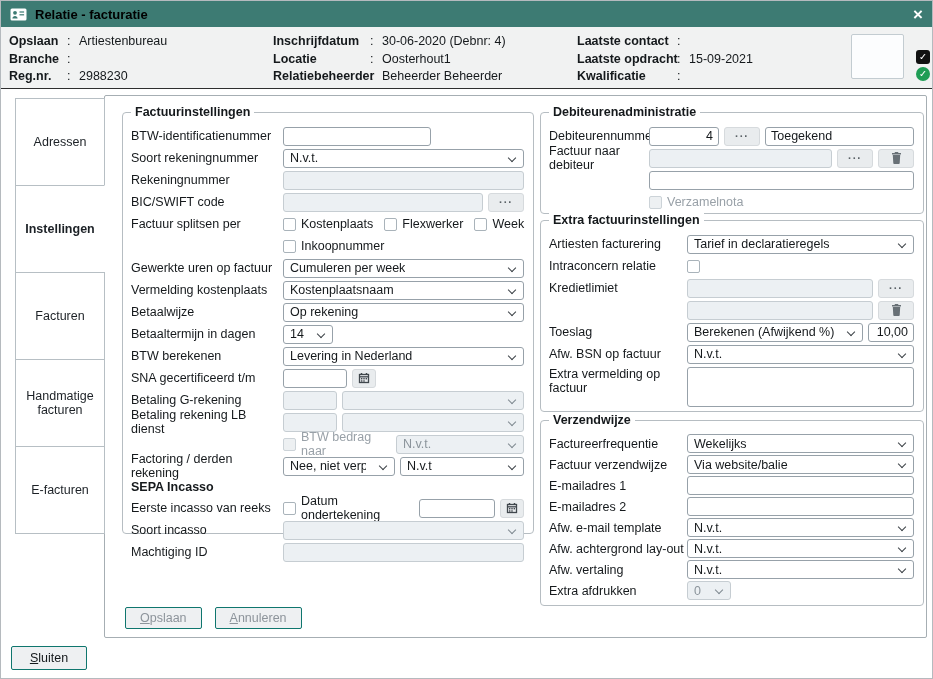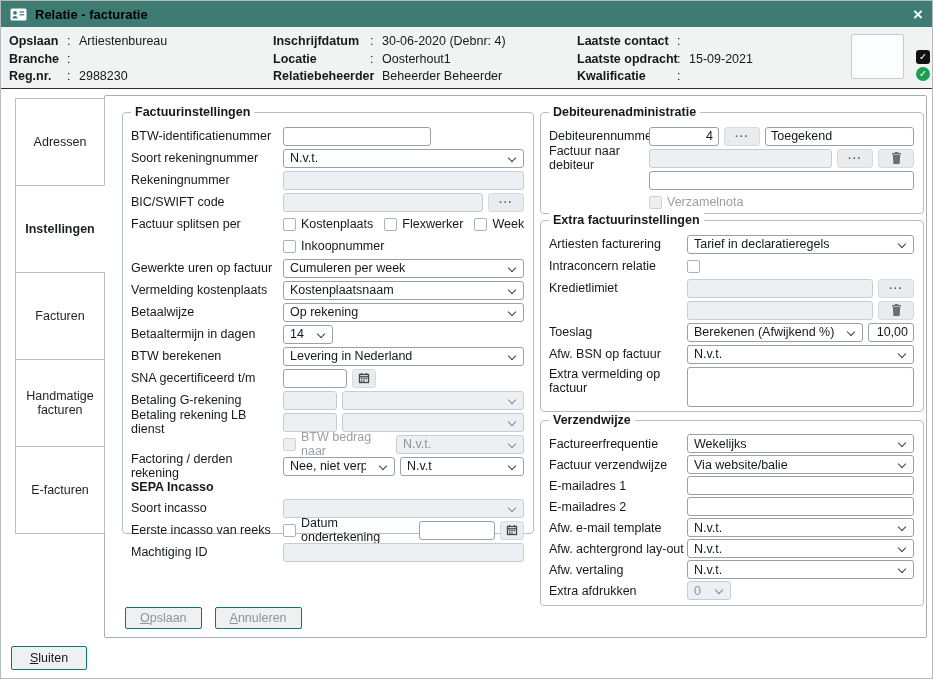--- a/index.html
+++ b/index.html
@@ -347,30 +347,20 @@
             <span class="sel grow">
                 <span class="sel-t">N.v.t</span>
                 <i class="chev"></i>
               </span>
             </span>
           </div>
 
         <div class="sub">SEPA Incasso</div>
 
         <div class="row">
-            <span class="lbl">Soort incasso</span>
-          <span class="ctl">
-              <span class="sel dis grow">
-                <span class="sel-t"></span>
-                <i class="chev"></i>
-              </span>
-            </span>
-          </div>
-
-        <div class="row">
             <span class="lbl">Eerste incasso van reeks</span>
           <span class="ctl">
               <span class="cb"></span>
               <span>Datum ondertekening</span>
             <input class="txt w76 mla" value="" style="">
             <button class="mini sq">
                 <svg width="12" height="12" viewBox="0 0 12 12">
                   <rect x="1.5" y="2.5" width="9" height="8" fill="none" stroke="#40474d" stroke-width="1.3"></rect>
                   <path stroke="#40474d" stroke-width="1.3" d="M1.5 4.8h9"></path>
                   <path stroke="#40474d" stroke-width="1.5" d="M3.5 1v2M8.5 1v2"></path>
@@ -380,20 +370,30 @@
                     <rect x="7.6" y="6" width="1.4" height="1.4"></rect>
                     <rect x="3" y="8.3" width="1.4" height="1.4"></rect>
                     <rect x="5.3" y="8.3" width="1.4" height="1.4"></rect>
                   </g>
                 </svg>
               </button>
             </span>
           </div>
 
         <div class="row">
+            <span class="lbl">Soort incasso</span>
+          <span class="ctl">
+              <span class="sel dis grow">
+                <span class="sel-t"></span>
+                <i class="chev"></i>
+              </span>
+            </span>
+          </div>
+
+        <div class="row">
             <span class="lbl">Machtiging ID</span>
           <span class="ctl">
               <input class="txt dis grow" value="" style="">
             </span>
           </div>
       </div>
 
       <div class="group g-da">
         <div class="gtitle">Debiteurenadministratie</div>
 

